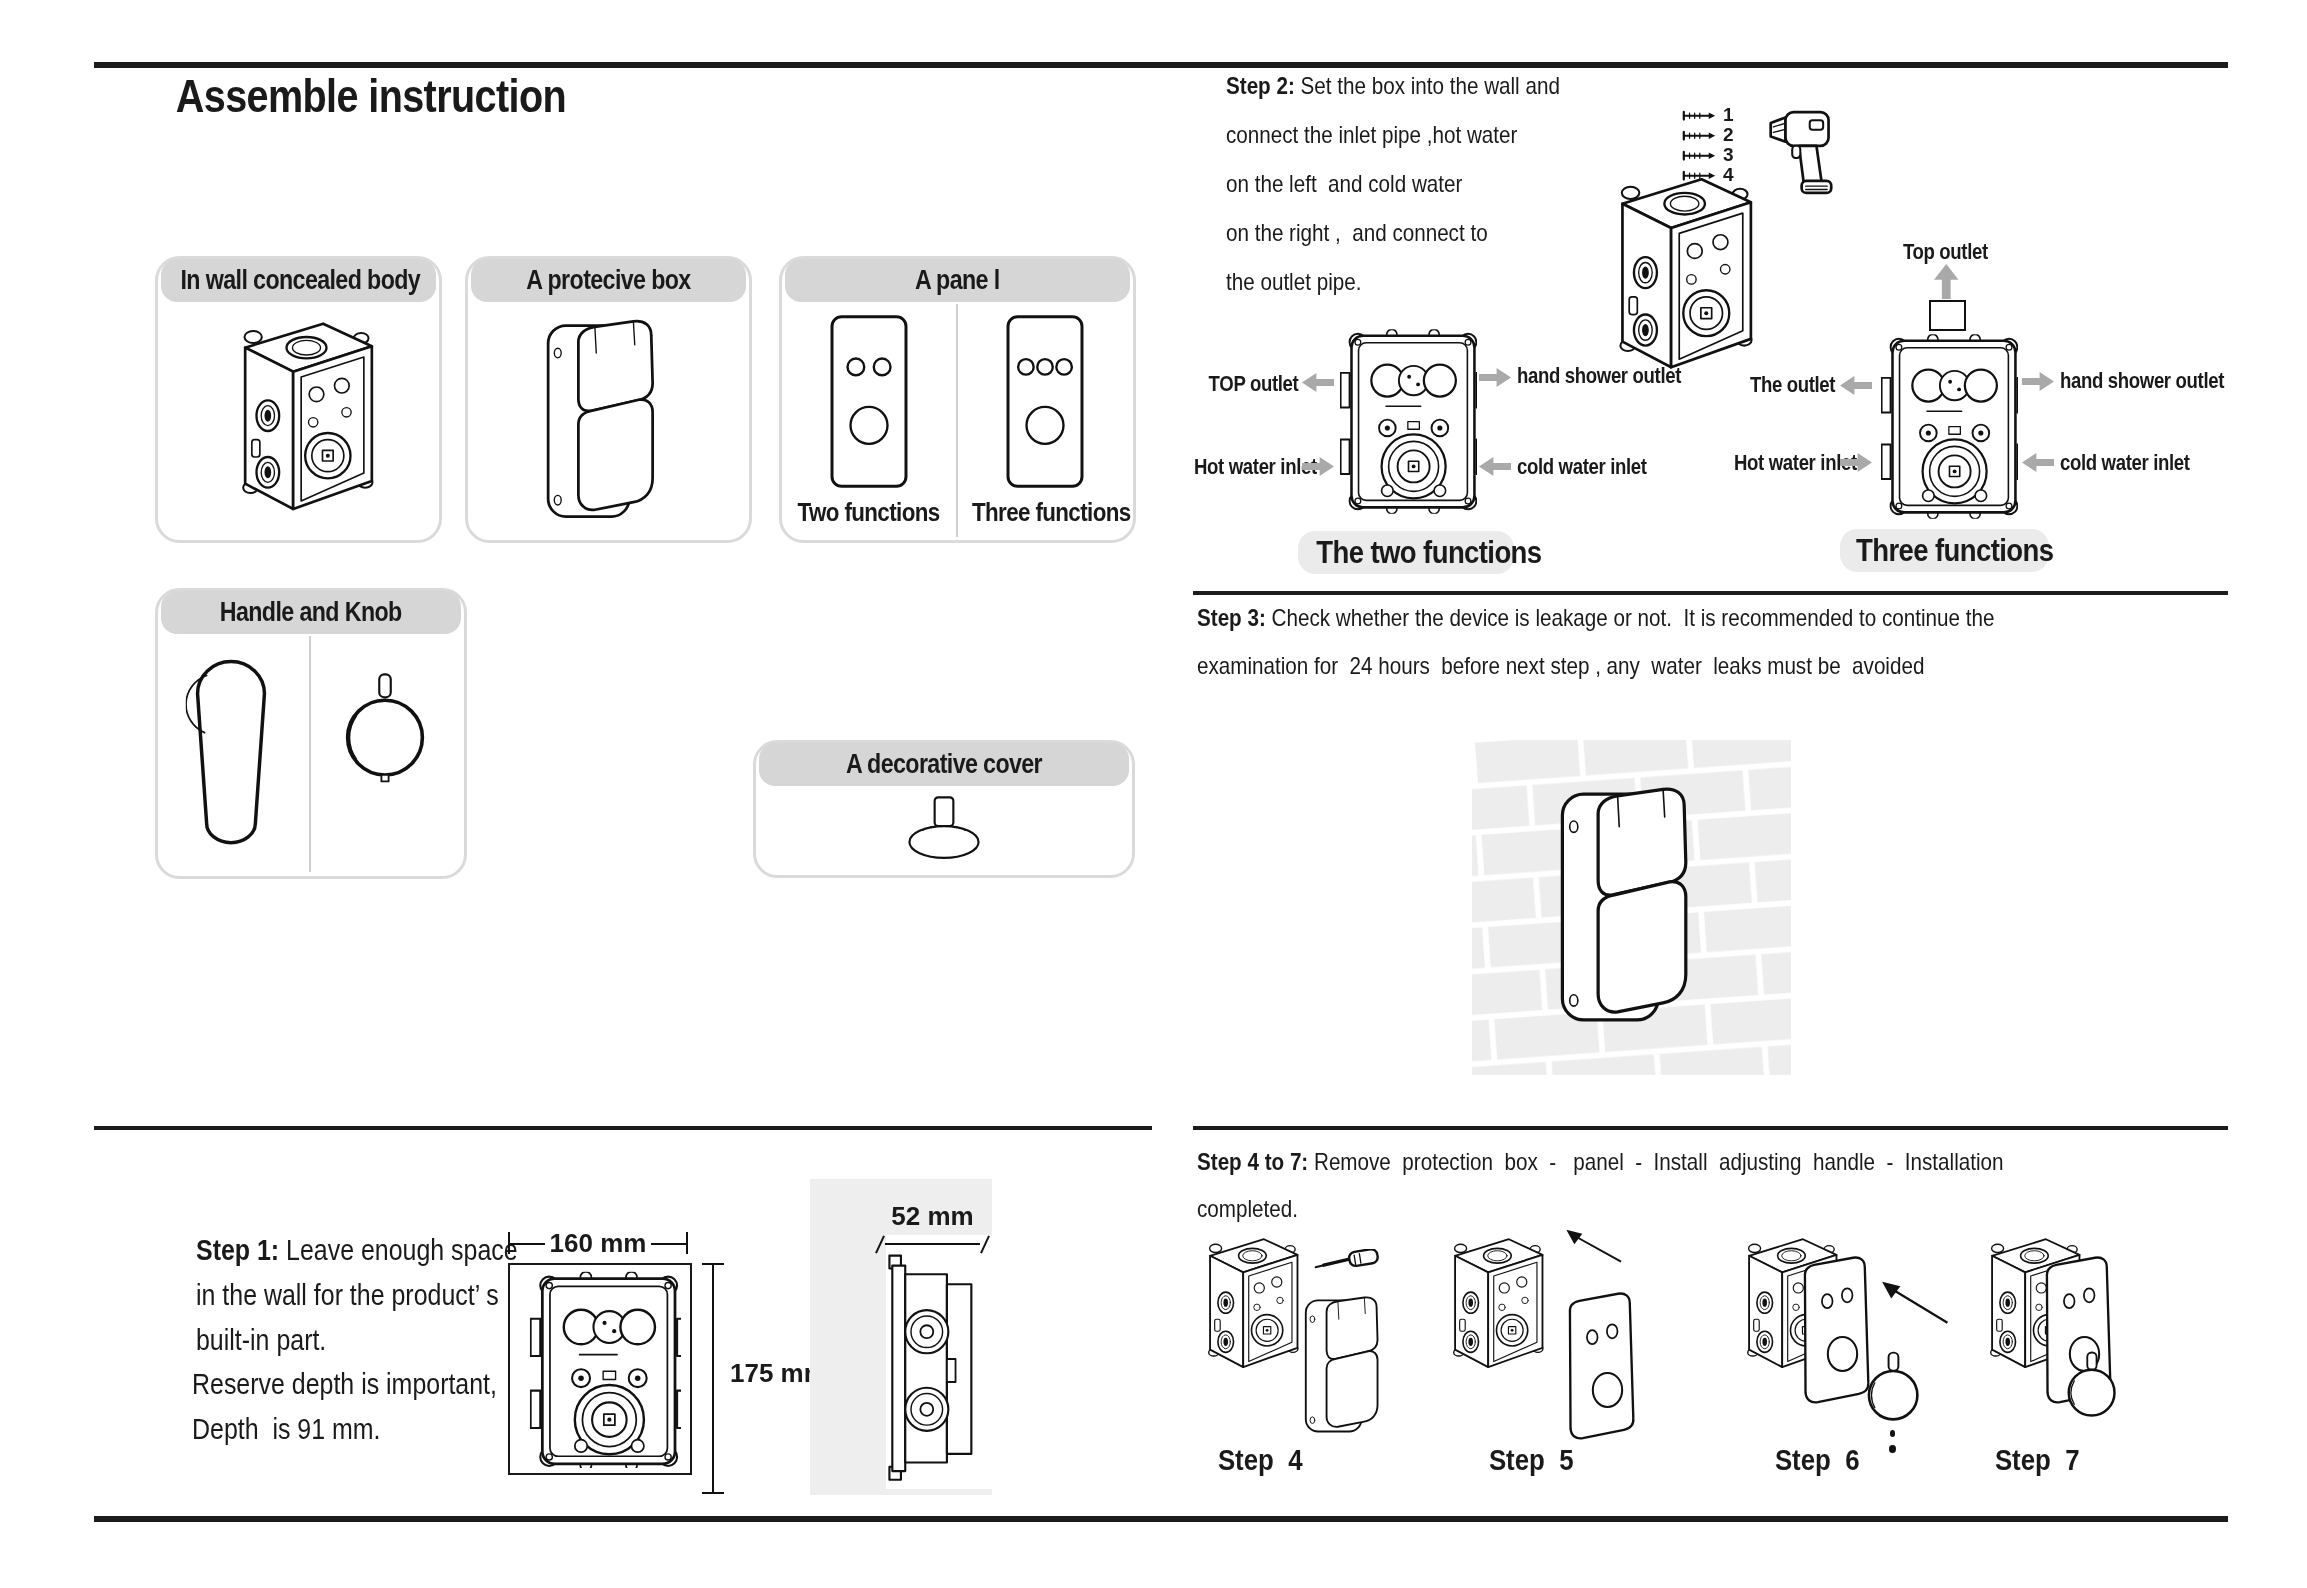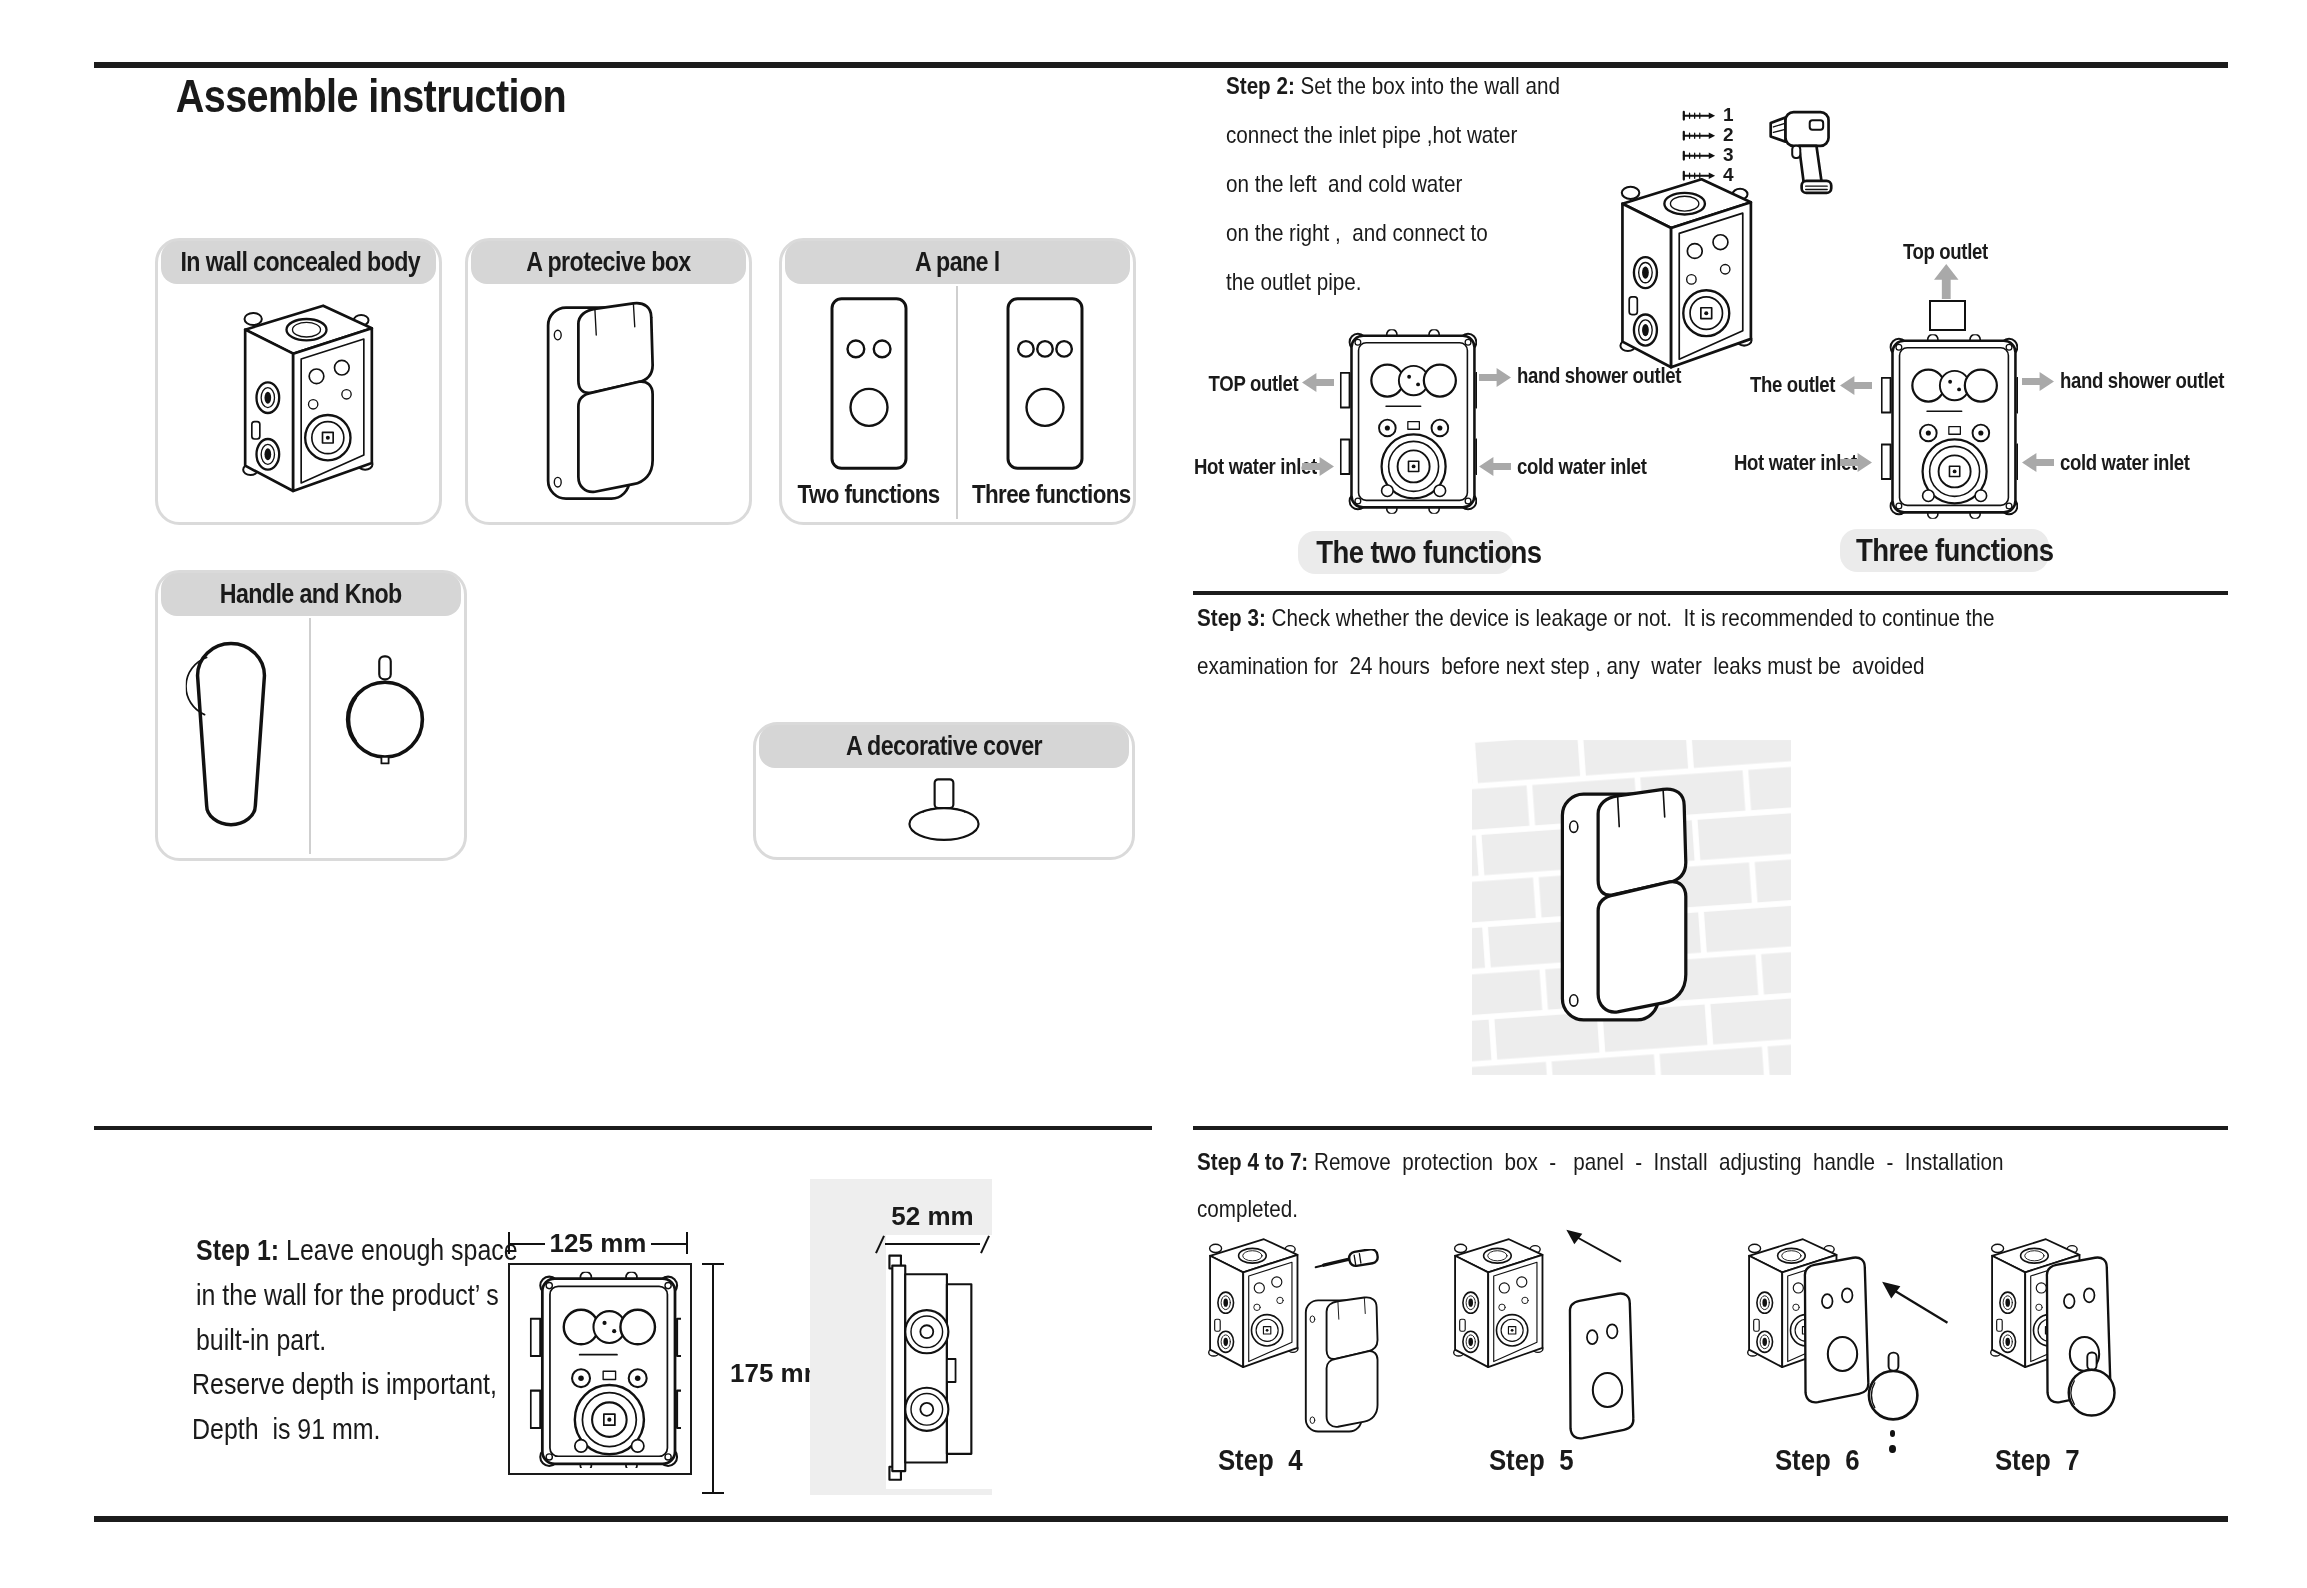--- a/index.html
+++ b/index.html
@@ -9,21 +9,21 @@
   .rule{position:absolute;background:#1c1c1c;}
   
   .cond{display:inline-block;transform:scaleX(0.86);transform-origin:0 50%;white-space:pre;}
   .cond-c{display:inline-block;transform:scaleX(0.86);transform-origin:50% 50%;white-space:pre;}
   .cond-r{display:inline-block;transform:scaleX(0.86);transform-origin:100% 50%;white-space:pre;}
   .bold{font-weight:700;}
   .title{position:absolute;left:144px;top:69px;width:1067px;text-align:left;
          font-size:46px;font-weight:700;letter-spacing:-0.7px;}
   .t-line{position:absolute;font-size:24px;font-weight:400;white-space:pre;text-align:right;}
   .s1-line{position:absolute;font-size:29px;font-weight:400;white-space:pre;margin-left:32px;}
-  .part-box{position:absolute;border:3.6px solid #dadada;border-radius:24.5px;background:#fff;}
+  .part-box{position:absolute;border:3.6px solid #dadada;border-radius:24.5px;background:#fff;margin-top:18px;}
   .part-label{position:absolute;left:2.9px;right:2.9px;top:0;height:43px;background:var(--label-bar,#d6d6d6);
               border-radius:16px;text-align:center;font-weight:700;font-size:27px;line-height:43px;letter-spacing:-0.7px;}
   .sub-label{position:absolute;text-align:center;font-weight:700;font-size:26px;letter-spacing:-0.7px;}
   .vdiv{position:absolute;background:#cfcfcf;width:2.2px;}
   .diag-label{position:absolute;font-size:21.6px;font-weight:700;letter-spacing:-0.4px;}
   .caption{position:absolute;font-size:32px;font-weight:700;background:var(--caption-bg,#ebebeb);
            border-radius:17.3px;text-align:center;padding:2.9px 0;letter-spacing:-0.7px;}
   .arrow{position:absolute;background:var(--arrow,#a9a9a9);}
   .arrow.right{clip-path:polygon(0 32%,55% 32%,55% 0,100% 50%,55% 100%,55% 68%,0 68%);}
   .arrow.left{clip-path:polygon(100% 32%,45% 32%,45% 0,0 50%,45% 100%,45% 68%,100% 68%);}
@@ -392,21 +392,21 @@
   <div class="abs" style="left:508px;top:1263px;width:180px;height:208px;border:2.2px solid #1a1a1a;background:#fff">
     <svg style="left:7.2px;top:3.6px;width:164px;height:199px" viewBox="-14 -4 228 288">
         <use href="#valve-front"></use>
       </svg>
   </div>
   <div class="abs" style="left:508px;top:1231px;width:180px;height:24.5px">
     <div class="tick-v" style="left:0;top:1.4px"></div>
     <div class="tick-v" style="right:0;top:1.4px"></div>
     <div class="dline" style="left:2.2px;top:11.5px;width:35px;height:2.2px"></div>
     <div class="dline" style="right:2.2px;top:11.5px;width:35px;height:2.2px"></div>
-    <div class="dim-label" style="left:36px;right:36px;top:-2.9px;text-align:center">125 mm</div>
+    <div class="dim-label" style="left:36px;right:36px;top:-2.9px;text-align:center">160 mm</div>
   </div>
   <div class="abs" style="left:701px;top:1263px;width:24.5px;height:231px">
     <div class="tick-h" style="left:1.4px;top:0"></div>
     <div class="tick-h" style="left:1.4px;bottom:0"></div>
     <div class="dline" style="left:10.8px;top:2.2px;bottom:2.2px;width:2.2px"></div>
   </div>
   <div class="dim-label" style="left:730px;top:1358px">175 mm</div>
 
   <div class="abs" style="left:810px;top:1179px;width:182px;height:316px;background:var(--side-gray,#eeeeee)">
     <div class="abs" style="left:76px;top:56px;width:106px;height:254px;background:#fff"></div>

